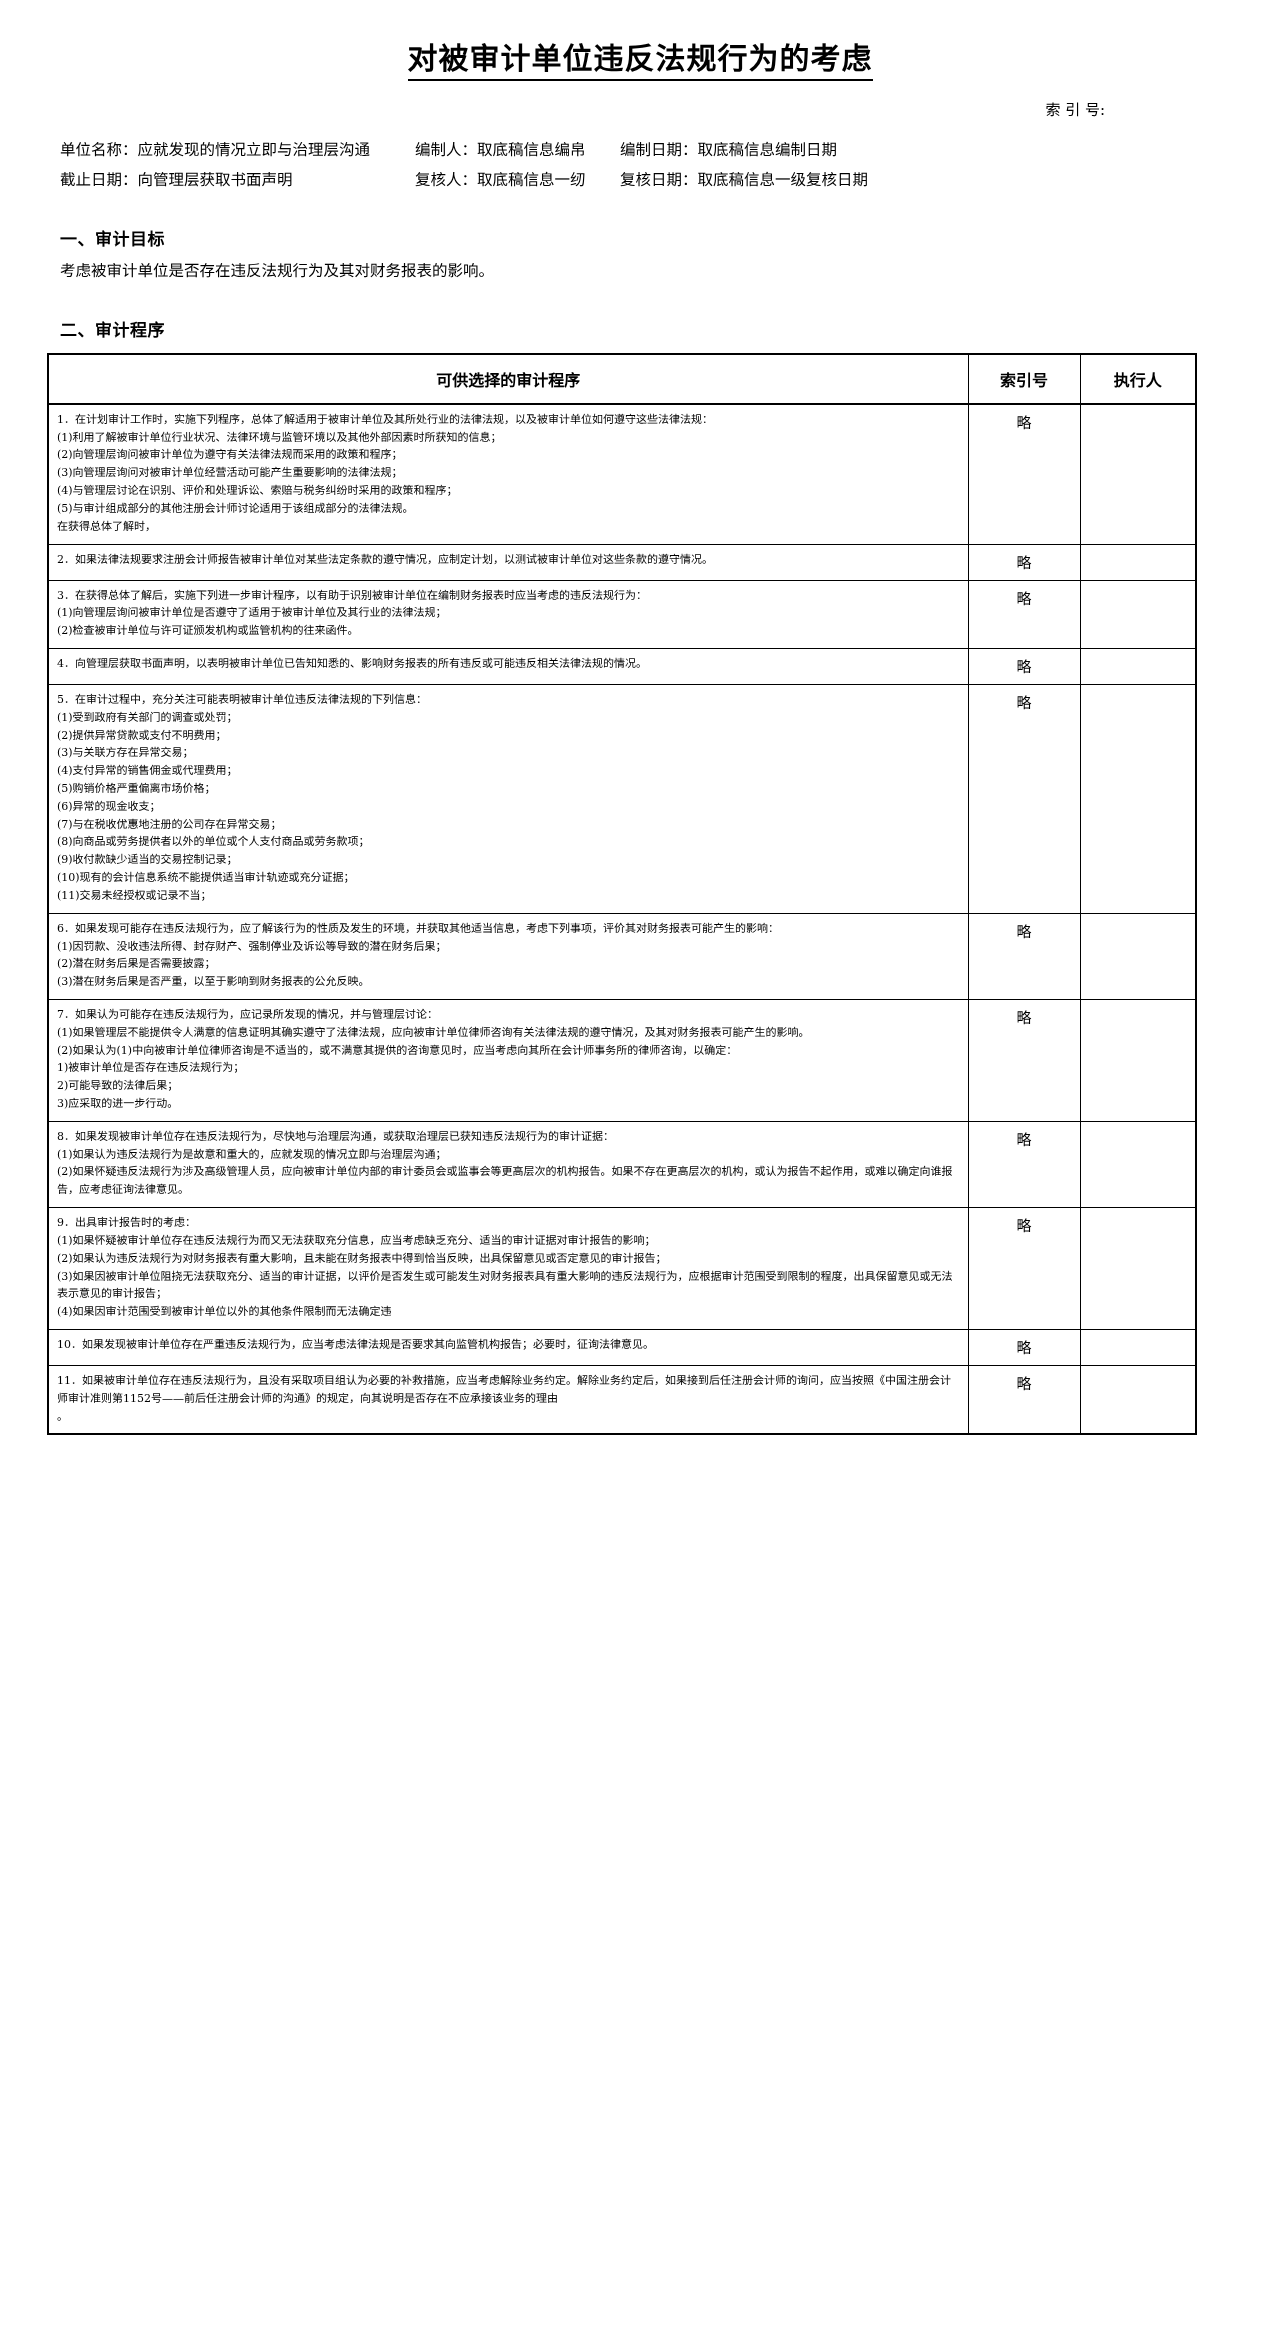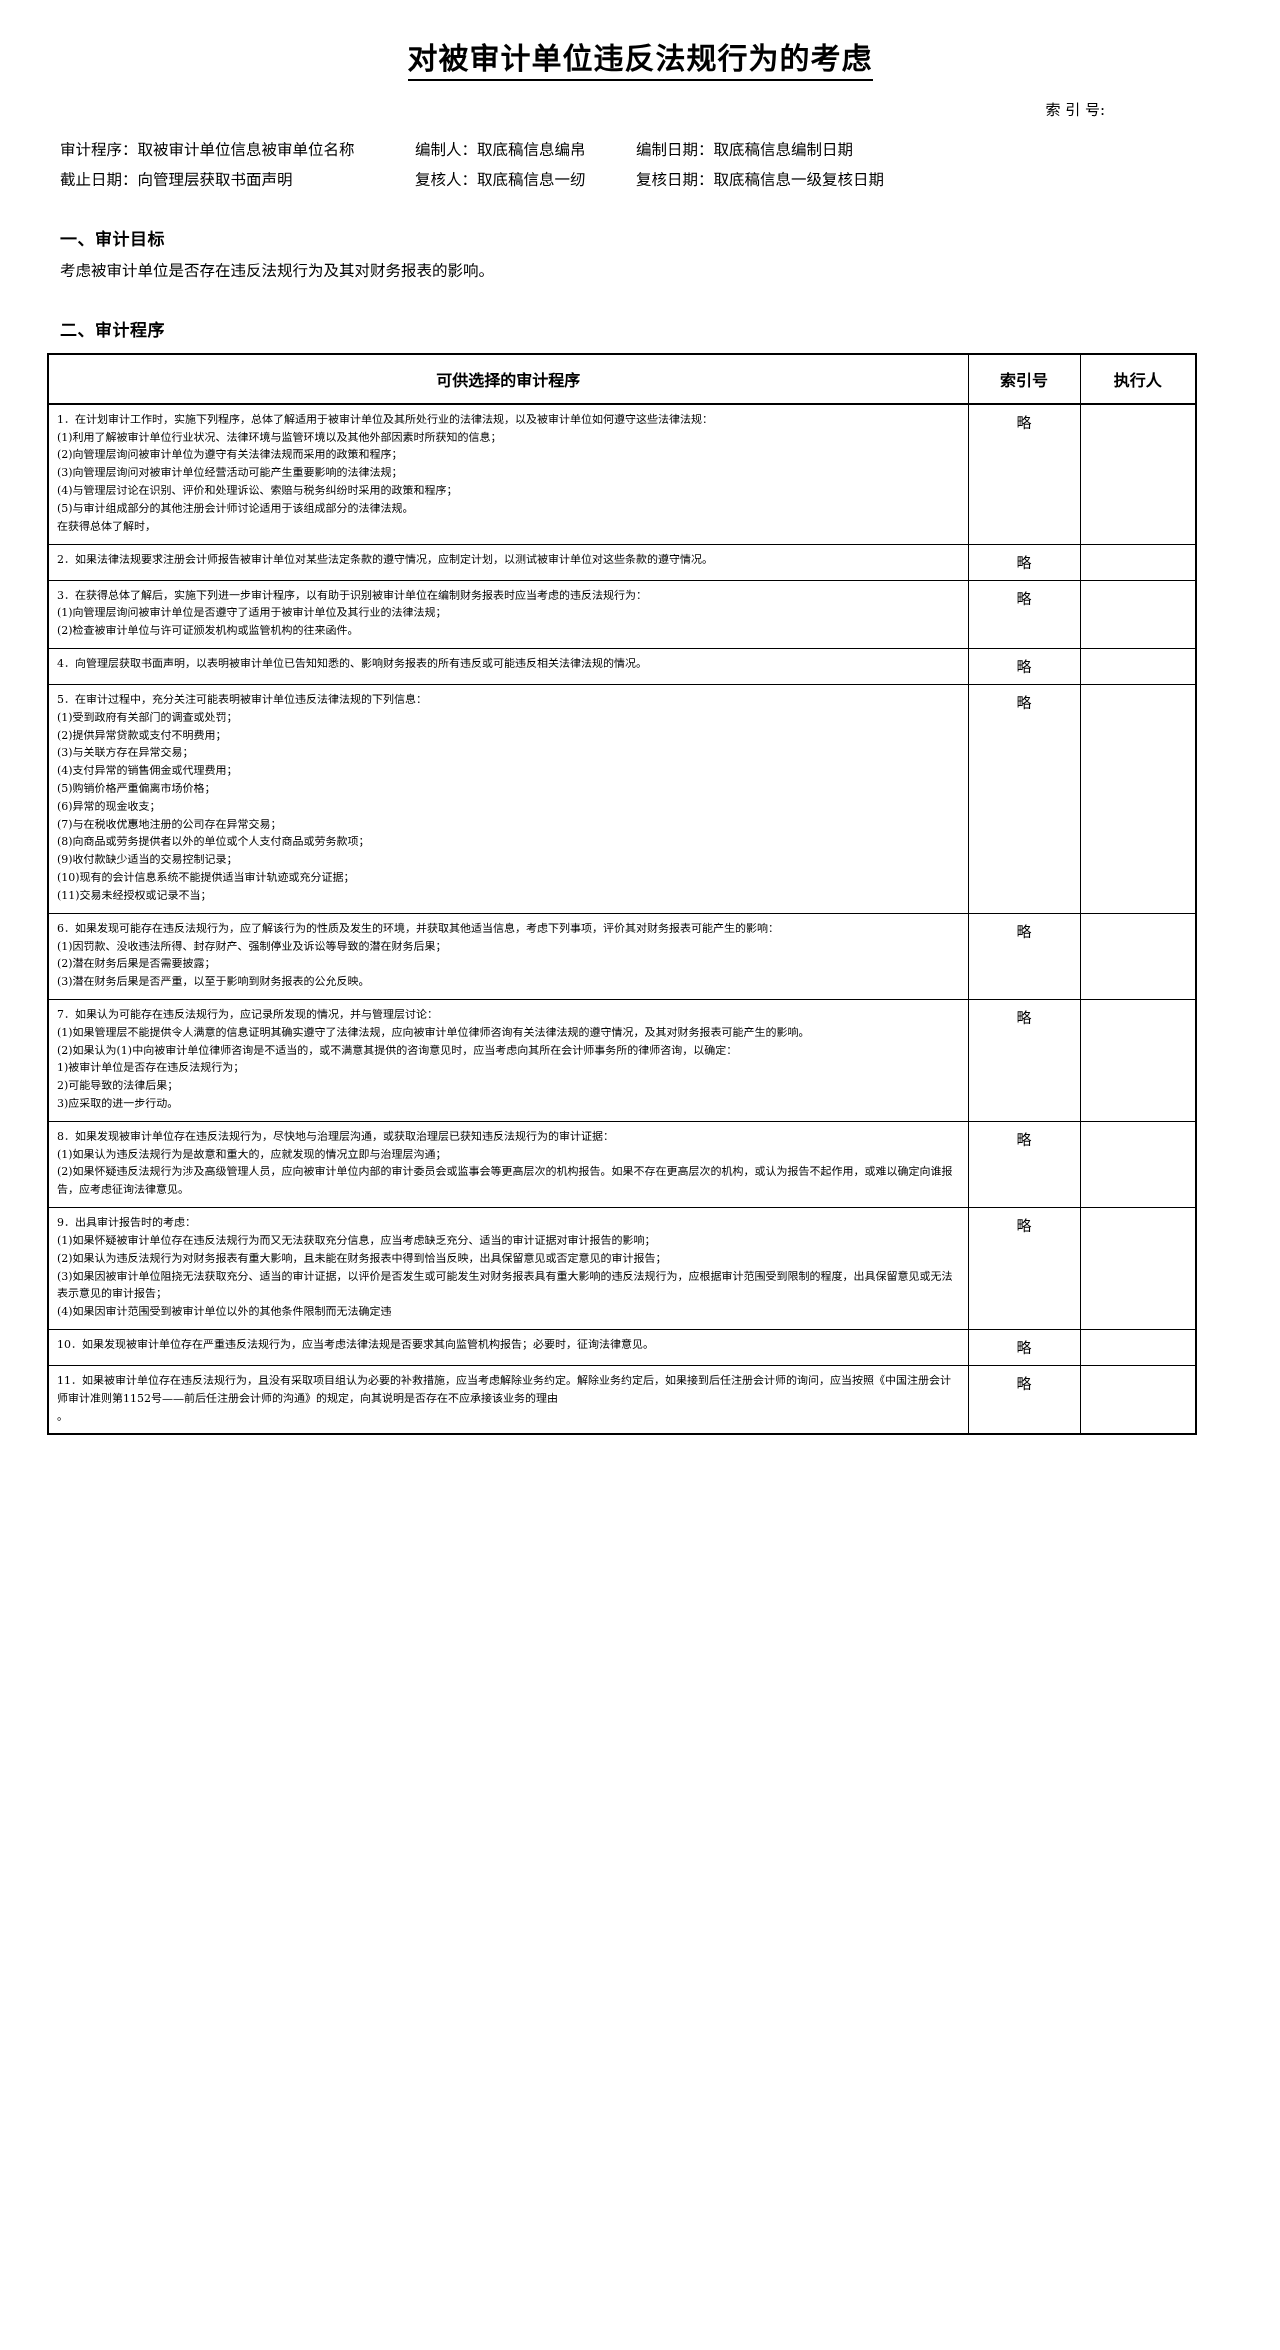--- a/index.html
+++ b/index.html
@@ -68,21 +68,20 @@
   .meta-mid {
     width: 205px;
     flex: 0 0 205px;
     white-space: nowrap;
     overflow: hidden;
   }
   .meta-right {
     flex: 1 1 auto;
     white-space: nowrap;
     overflow: hidden;
-    margin-left: 16px;
   }
 
   
   .section-heading {
     font-size: 17px;
     font-weight: bold;
     margin-top: 30px;
     margin-bottom: 8px;
     padding-left: 15px;
     letter-spacing: 0.5px;
@@ -148,21 +147,21 @@
 <div class="page">
 
   <div class="doc-title">
     <span>对被审计单位违反法规行为的考虑</span>
   </div>
 
   <div class="index-line">索 引 号:</div>
 
   <div class="meta">
     <div class="meta-row">
-      <div class="meta-left">审计程序：取被审计单位信息被审单位名称</div>
+      <div class="meta-left">单位名称：应就发现的情况立即与治理层沟通</div>
       <div class="meta-mid">编制人：取底稿信息编帛</div>
       <div class="meta-right">编制日期：取底稿信息编制日期</div>
     </div>
     <div class="meta-row">
       <div class="meta-left">截止日期：向管理层获取书面声明</div>
       <div class="meta-mid">复核人：取底稿信息一纫</div>
       <div class="meta-right">复核日期：取底稿信息一级复核日期</div>
     </div>
   </div>
 

